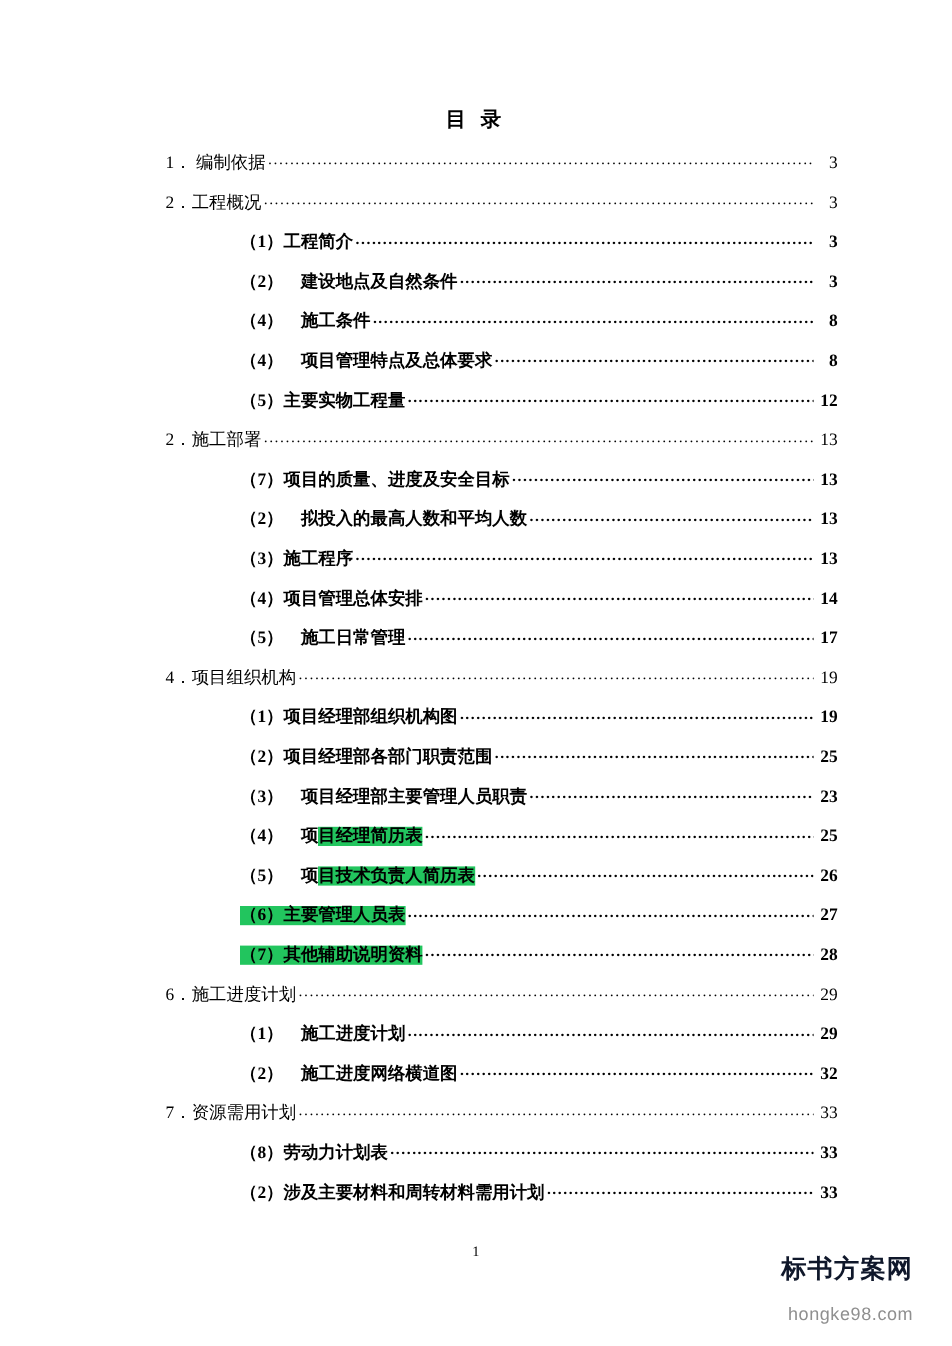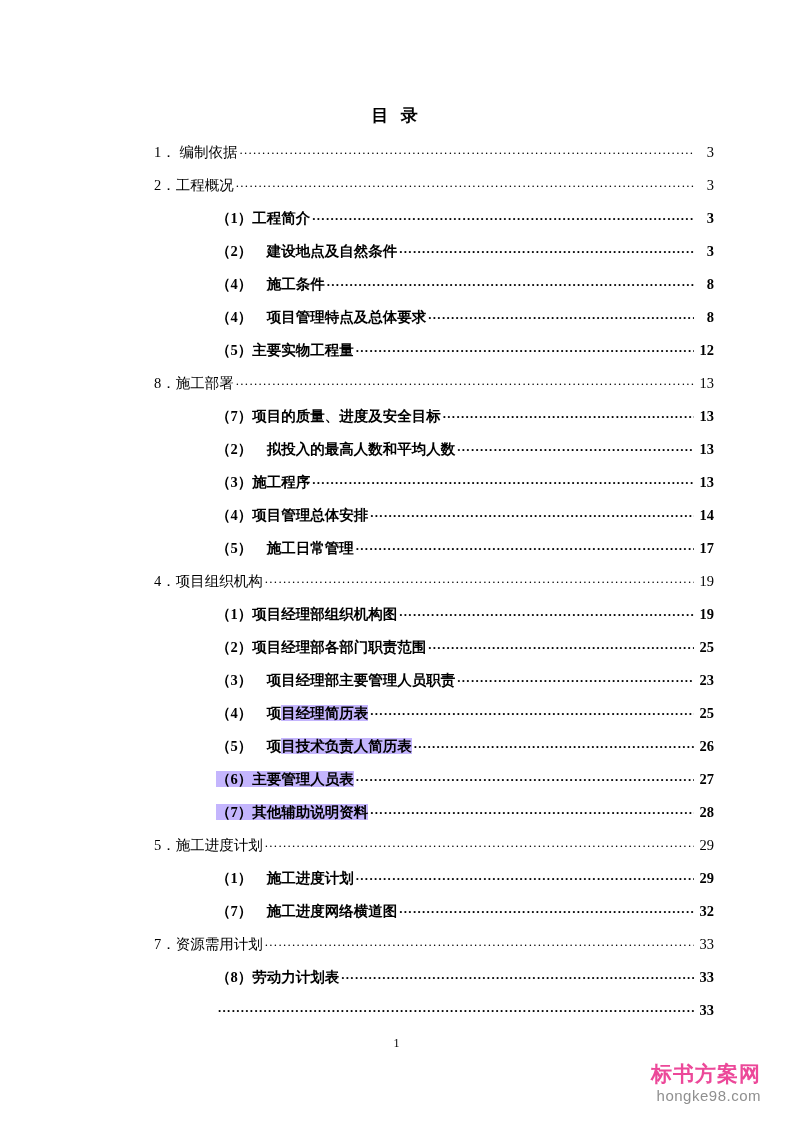--- a/index.html
+++ b/index.html
@@ -13,21 +13,21 @@
     font-family: "Liberation Serif", "DejaVu Serif", serif;
     color: #000000;
     position: relative;
     overflow: hidden;
   }
   .page {
     position: relative;
     width: 793px;
     height: 1122px;
     box-sizing: border-box;
-    padding: 16px;
+    padding: 0;
   }
   .toc-title {
     text-align: center;
     font-size: 17px;
     font-weight: bold;
     letter-spacing: 4px;
     margin: 0;
     padding-top: 88px;
     font-family: "Liberation Serif", "DejaVu Serif", serif;
   }
@@ -63,21 +63,21 @@
     color: #000;
   }
   .page-no {
     flex: 0 0 auto;
     text-align: right;
     min-width: 18px;
   }
   .lvl0 { padding-left: 0px; }
   .lvl1 { padding-left: 62px; font-weight: bold; }
   .hl {
-    background: #c4b5fd;
+    background: #22c55e;
     color: #000;
   }
   .page-footer {
     position: absolute;
     left: 0;
     right: 0;
     top: 1036px;
     text-align: center;
     font-size: 12px;
   }
@@ -85,30 +85,30 @@
     position: absolute;
     right: 32px;
     bottom: 18px;
     text-align: right;
     line-height: 1.15;
   }
   .wm-cn {
     font-family: "Liberation Serif", "DejaVu Serif", serif;
     font-weight: bold;
     font-size: 21px;
-    color: #ec4899;
+    color: #0f172a;
     letter-spacing: 1px;
     margin-left: 14px;
   }
   .wm-url {
     font-family: "Liberation Sans", sans-serif;
     font-size: 15px;
     color: #8f8f8f;
     letter-spacing: 0.5px;
-    margin-top: 1px;
+    margin-top: 18px;
   }
 </style>
 </head>
 <body>
 
 <div class="page">
 
   <h1 class="toc-title">目 录</h1>
 
   <ul class="toc" id="toc-list">
@@ -141,21 +141,21 @@
         <span class="toc-label">（4）　项目管理特点及总体要求</span>
         <span class="dots">.......................................................................................................................</span>
         <span class="page-no">8</span>
       </li>
       <li class="toc-row lvl1">
         <span class="toc-label">（5）主要实物工程量</span>
         <span class="dots">.......................................................................................................................</span>
         <span class="page-no">12</span>
       </li>
       <li class="toc-row lvl0">
-        <span class="toc-label">8．施工部署</span>
+        <span class="toc-label">2．施工部署</span>
         <span class="dots">.......................................................................................................................</span>
         <span class="page-no">13</span>
       </li>
       <li class="toc-row lvl1">
         <span class="toc-label">（7）项目的质量、进度及安全目标</span>
         <span class="dots">.......................................................................................................................</span>
         <span class="page-no">13</span>
       </li>
       <li class="toc-row lvl1">
         <span class="toc-label">（2）　拟投入的最高人数和平均人数</span>
@@ -211,45 +211,46 @@
         <span class="toc-label"><span class="hl">（6）主要管理人员表</span></span>
         <span class="dots">.......................................................................................................................</span>
         <span class="page-no">27</span>
       </li>
       <li class="toc-row lvl1">
         <span class="toc-label"><span class="hl">（7）其他辅助说明资料</span></span>
         <span class="dots">.......................................................................................................................</span>
         <span class="page-no">28</span>
       </li>
       <li class="toc-row lvl0">
-        <span class="toc-label">5．施工进度计划</span>
+        <span class="toc-label">6．施工进度计划</span>
         <span class="dots">.......................................................................................................................</span>
         <span class="page-no">29</span>
       </li>
       <li class="toc-row lvl1">
         <span class="toc-label">（1）　施工进度计划</span>
         <span class="dots">.......................................................................................................................</span>
         <span class="page-no">29</span>
       </li>
       <li class="toc-row lvl1">
-        <span class="toc-label">（7）　施工进度网络横道图</span>
+        <span class="toc-label">（2）　施工进度网络横道图</span>
         <span class="dots">.......................................................................................................................</span>
         <span class="page-no">32</span>
       </li>
       <li class="toc-row lvl0">
         <span class="toc-label">7．资源需用计划</span>
         <span class="dots">.......................................................................................................................</span>
         <span class="page-no">33</span>
       </li>
       <li class="toc-row lvl1">
         <span class="toc-label">（8）劳动力计划表</span>
         <span class="dots">.......................................................................................................................</span>
         <span class="page-no">33</span>
       </li>
       <li class="toc-row lvl1">
+        <span class="toc-label">（2）涉及主要材料和周转材料需用计划</span>
         <span class="dots">.......................................................................................................................</span>
         <span class="page-no">33</span>
       </li>
     </ul>
 
   <div class="page-footer">1</div>
 
   <div class="watermark">
     <div class="wm-cn">标书方案网</div>
     <div class="wm-url">hongke98.com</div>

